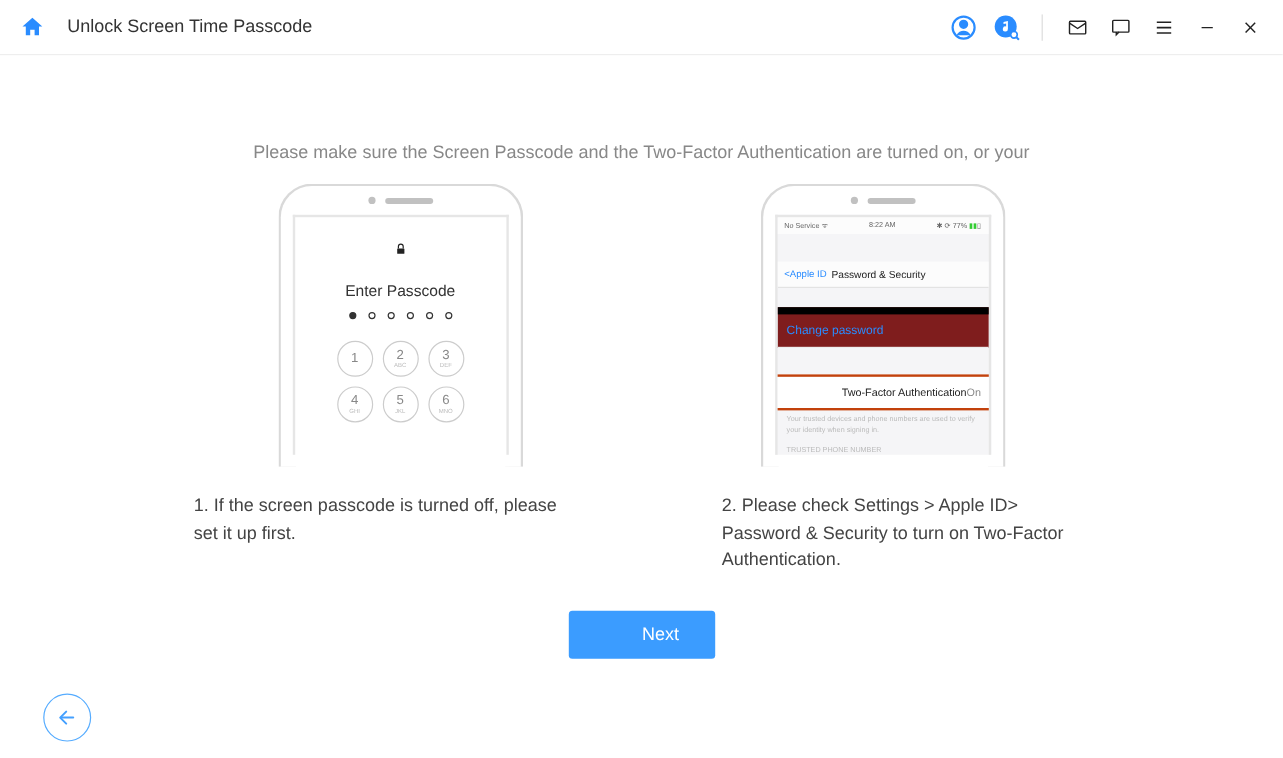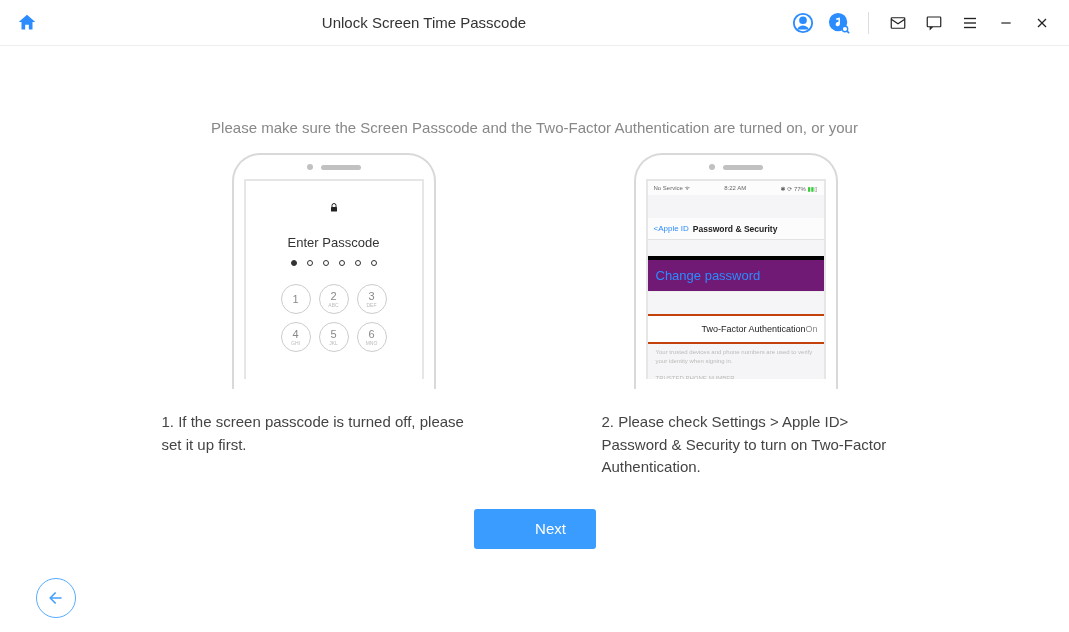--- a/index.html
+++ b/index.html
@@ -19,21 +19,20 @@
     padding: 0 16px 0 16px;
   }
   .home {
     width: 24px; height: 24px;
     margin-right: 18px;
   }
   .title-text {
     font-size: 15px;
     color: #333;
     flex: 1;
-    text-align: center;
   }
   .titlebar-right {
     display: flex;
     align-items: center;
     gap: 14px;
   }
   .tb-icon {
     width: 22px; height: 22px;
     display: flex; align-items:center; justify-content:center;
     cursor: pointer;
@@ -136,25 +135,25 @@
   }
   .p2-statusbar{
     height:14px; background:#fcfcfc; display:flex; align-items:center; justify-content:space-between;
     padding:0 6px; font-size:6px; color:#666;
   }
   .p2-nav{
     height:22px; background:#fcfcfc; border-bottom:1px solid #e3e3e3;
     display:flex; align-items:center; padding:0 6px; gap:4px;margin-top:23px;
   }
   .p2-back{color:#2a8cff; font-size:8px;}
-  .p2-navtitle{font-size:8.5px; font-weight:700; color:#222;}
+  .p2-navtitle{font-size:8.5px; font-weight:400; color:#222;}
   .p2-gap{height:16px;}
   .p2-row{
-    background:#701a75; border-top:4px solid #000000; border-bottom:1px solid #eee;
-    padding:8px; color:#2a8cff; font-size:13px;
+    background:#7f1d1d; border-top:6px solid #000000; border-bottom:1px solid #eee;
+    padding:8px; color:#2a8cff; font-size:10px;
   }
   .p2-tfa-row{
     position:absolute; left:-22px; right:-10px;
     background:#fff;
     border:2px solid #c2410c;
     padding:8px 14px 8px 30px;
     display:flex; justify-content:flex-end;
     font-size:9px; color:#222;
   }
   .p2-note{

